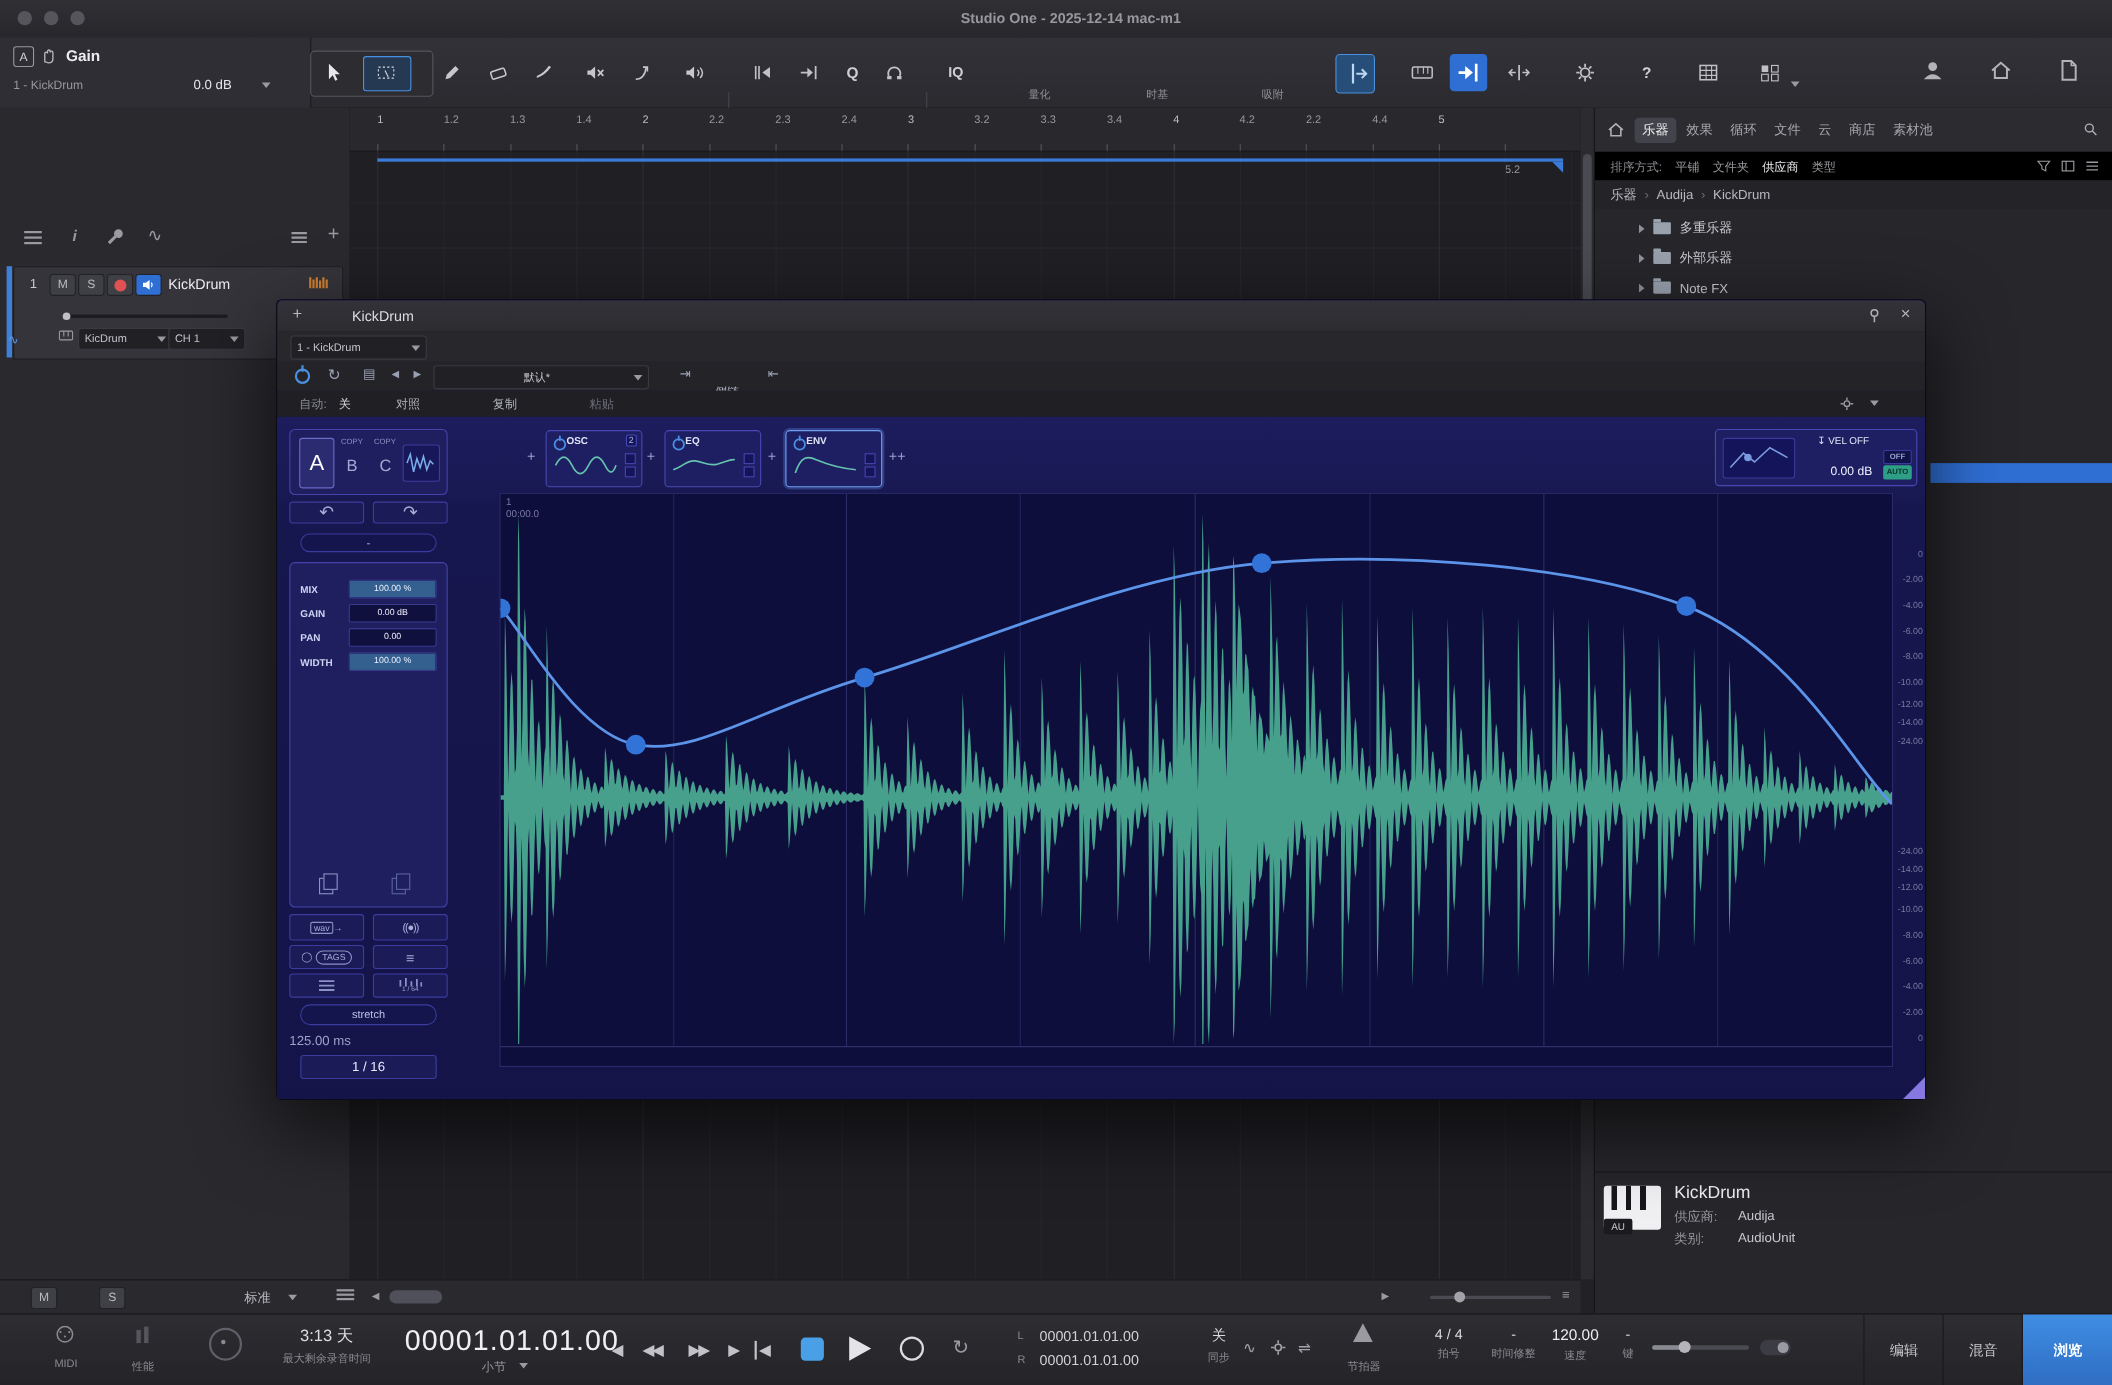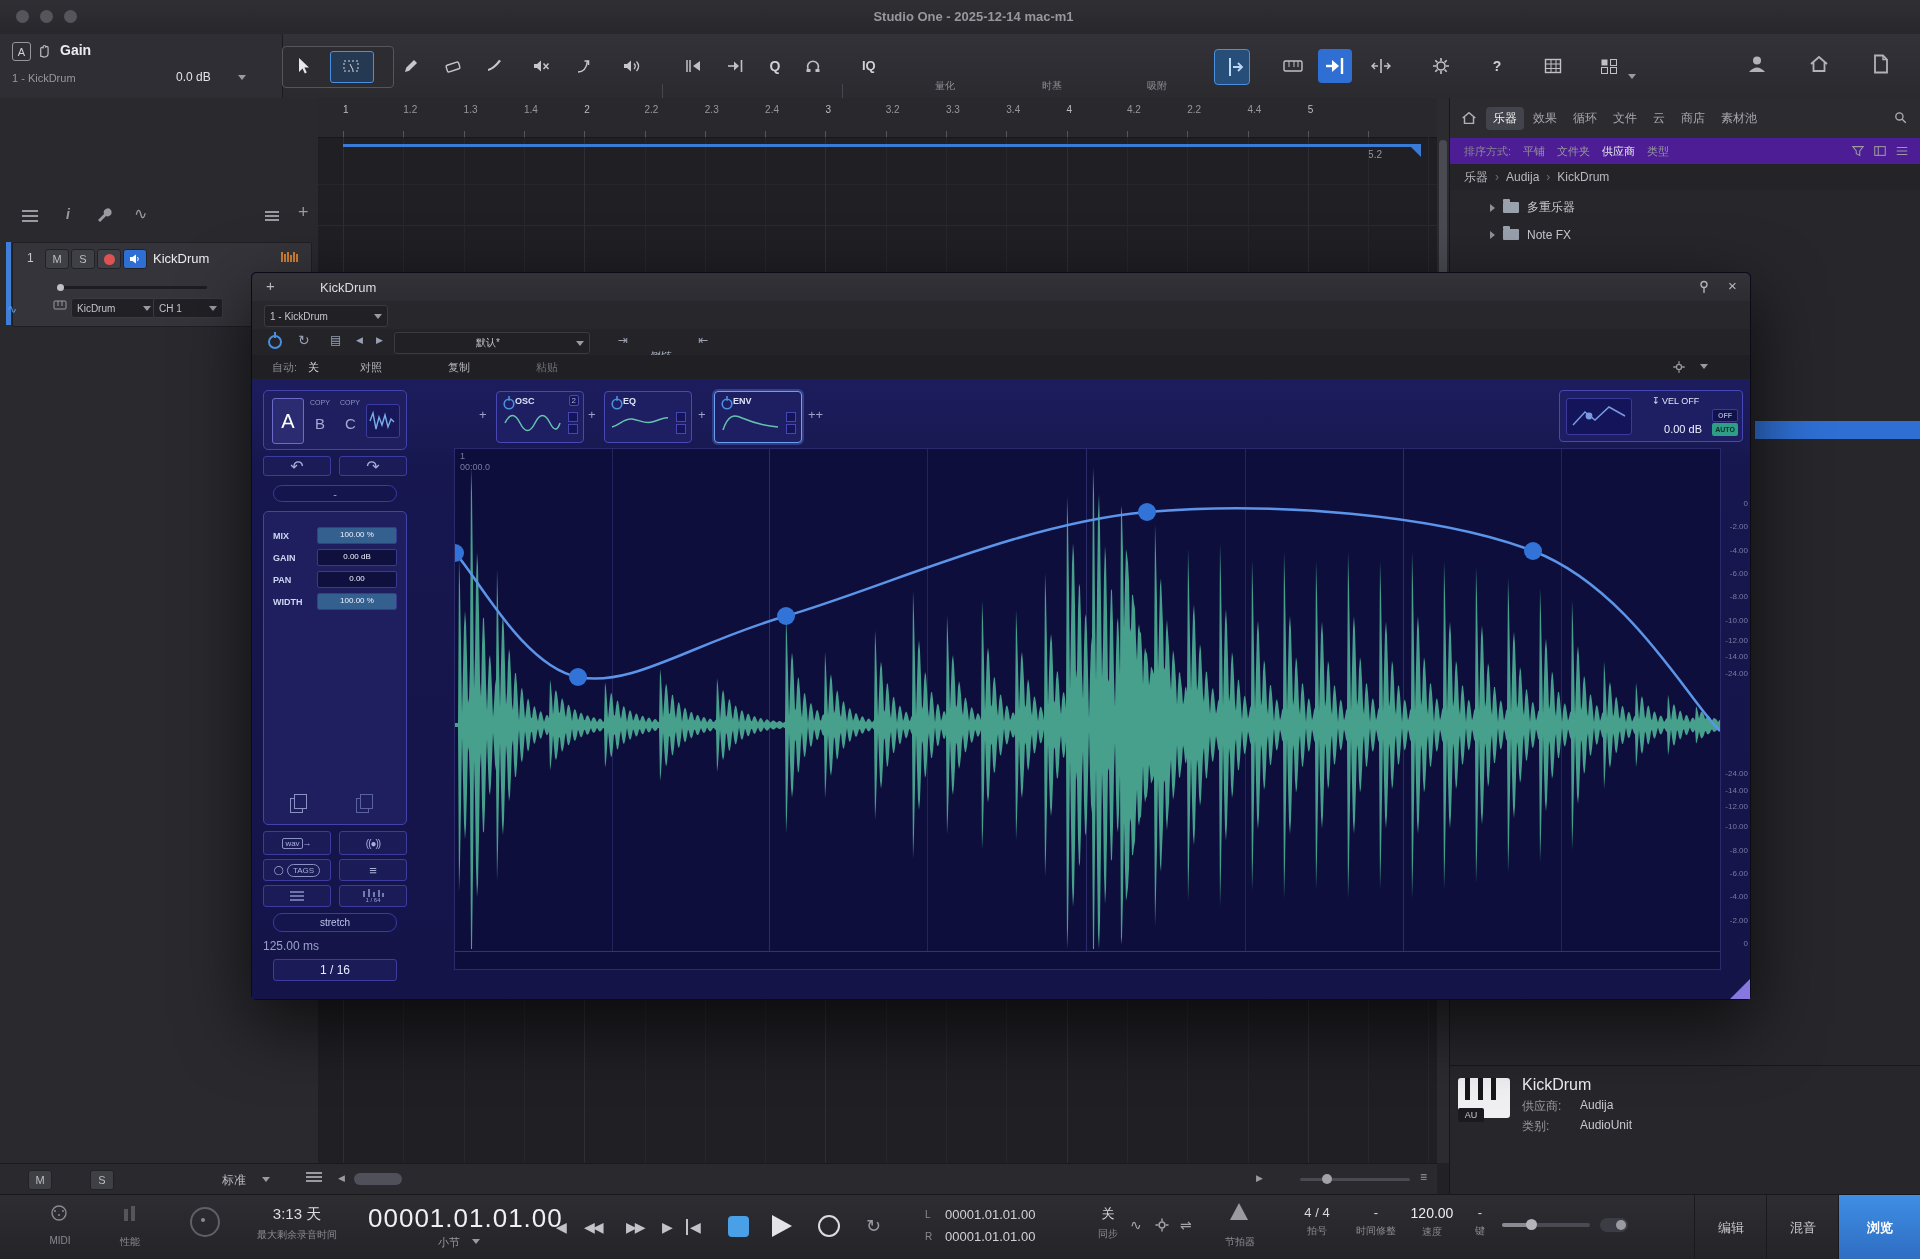--- a/index.html
+++ b/index.html
@@ -436,21 +436,21 @@
           <div class="btab">文件</div>
           <div class="btab">云</div>
           <div class="btab">商店</div>
           <div class="btab">素材池</div>
         </div>
       <svg width="16" height="16" viewBox="0 0 20 20" style="margin-left:auto;margin-right:12px">
         <circle cx="8" cy="8" r="4.5" fill="none" stroke="#b0b0b6" stroke-width="1.6"></circle>
           <path d="M11.5 11.5 L16 16" stroke="#b0b0b6" stroke-width="1.6"></path>
         </svg>
     </div>
-    <div class="abs" style="left:0;top:40px;width:471px;height:26px;background:#4c1d95;display:flex;align-items:center;padding-left:14px;box-sizing:border-box">
+    <div class="abs" style="left:0;top:40px;width:471px;height:26px;background:#000000;display:flex;align-items:center;padding-left:14px;box-sizing:border-box">
       <span style="font-size:11px;color:#8a8a90;margin-right:12px">排序方式:</span>
       <div id="sort-options" style="display:flex">
           <span class="sort-opt">平铺</span>
           <span class="sort-opt">文件夹</span>
           <span class="sort-opt active">供应商</span>
           <span class="sort-opt">类型</span>
         </div>
       <svg width="14" height="14" viewBox="0 0 16 16" style="margin-left:auto">
           <path d="M2 3 h12 L10 8 v5 l-4 -2 V8 z" fill="none" stroke="#9a9aa0" stroke-width="1.2"></path>
         </svg>
@@ -467,20 +467,25 @@
         <span class="crumb-sep">›</span>
         <span class="crumb">Audija</span>
         <span class="crumb-sep">›</span>
         <span class="crumb">KickDrum</span>
       </div>
     <div class="abs" id="browser-tree" style="left:0;top:96px;width:471px">
         <div class="tree-row">
           <span class="tri-r"></span>
           <span class="folder"></span>
           <span>多重乐器</span>
+        </div>
+        <div class="tree-row">
+          <span class="tri-r"></span>
+          <span class="folder"></span>
+          <span>外部乐器</span>
         </div>
         <div class="tree-row">
           <span class="tri-r"></span>
           <span class="folder"></span>
           <span>Note FX</span>
         </div>
       </div>
 
     <div class="abs" style="left:305px;top:323px;width:166px;height:18px;background:#2f6fd4"></div>
 

